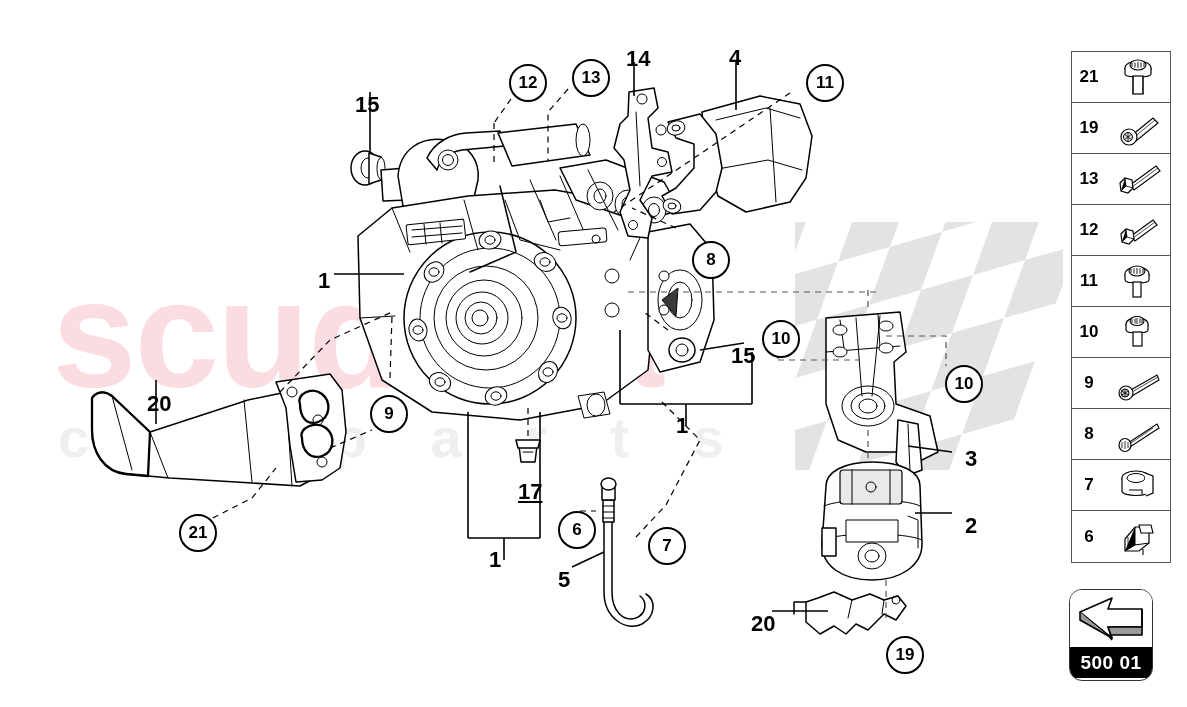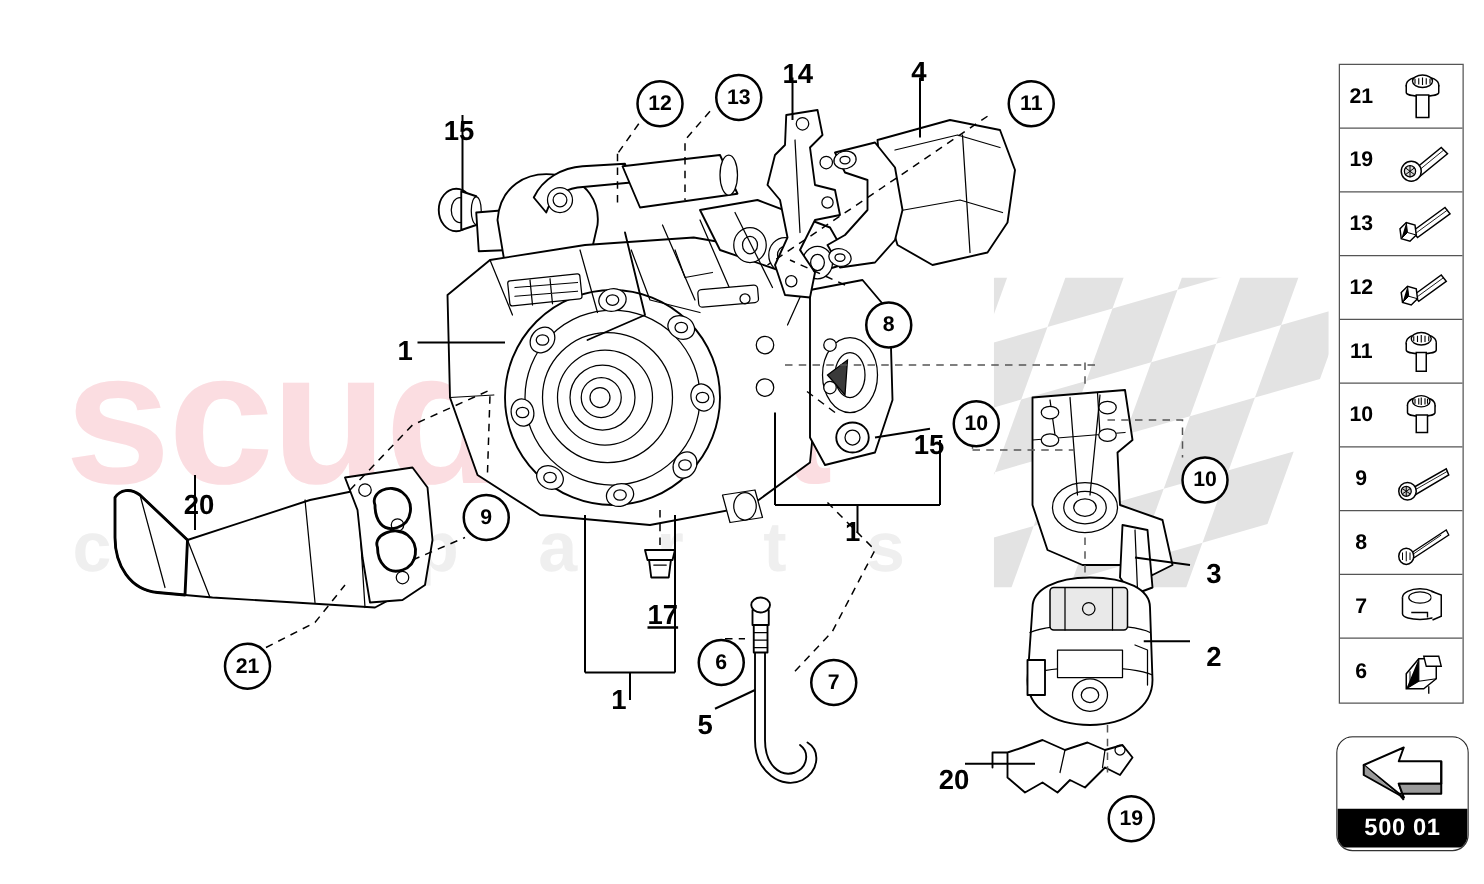--- a/index.html
+++ b/index.html
@@ -37,21 +37,21 @@
   .legend-row{height:51px;border-bottom:1.6px solid #555;
       display:flex;align-items:center;box-sizing:border-box;position:relative;}
   .legend-row:last-child{border-bottom:none;}
   .legend-num{width:34px;text-align:center;font-size:17px;font-weight:bold;
       color:#000;flex:none;}
   .legend-ico{flex:1;height:100%;display:flex;align-items:center;
       justify-content:center;}
   .legend-ico svg{display:block;}
 
   
-  #badge{position:absolute;left:1069px;top:589px;width:106px;height:92px;
+  #badge{position:absolute;left:1069px;top:589px;width:84px;height:92px;
       border:1.8px solid #333;border-radius:13px;overflow:hidden;background:#fff;
       box-sizing:border-box;}
   #badge .b-top{height:57px;display:flex;align-items:center;
       justify-content:center;background:#fff;}
   #badge .b-bot{height:31px;background:#000;color:#fff;display:flex;
       align-items:center;justify-content:center;
       font-size:19px;font-weight:bold;letter-spacing:.5px;}
 </style>
 </head>
 <body>

